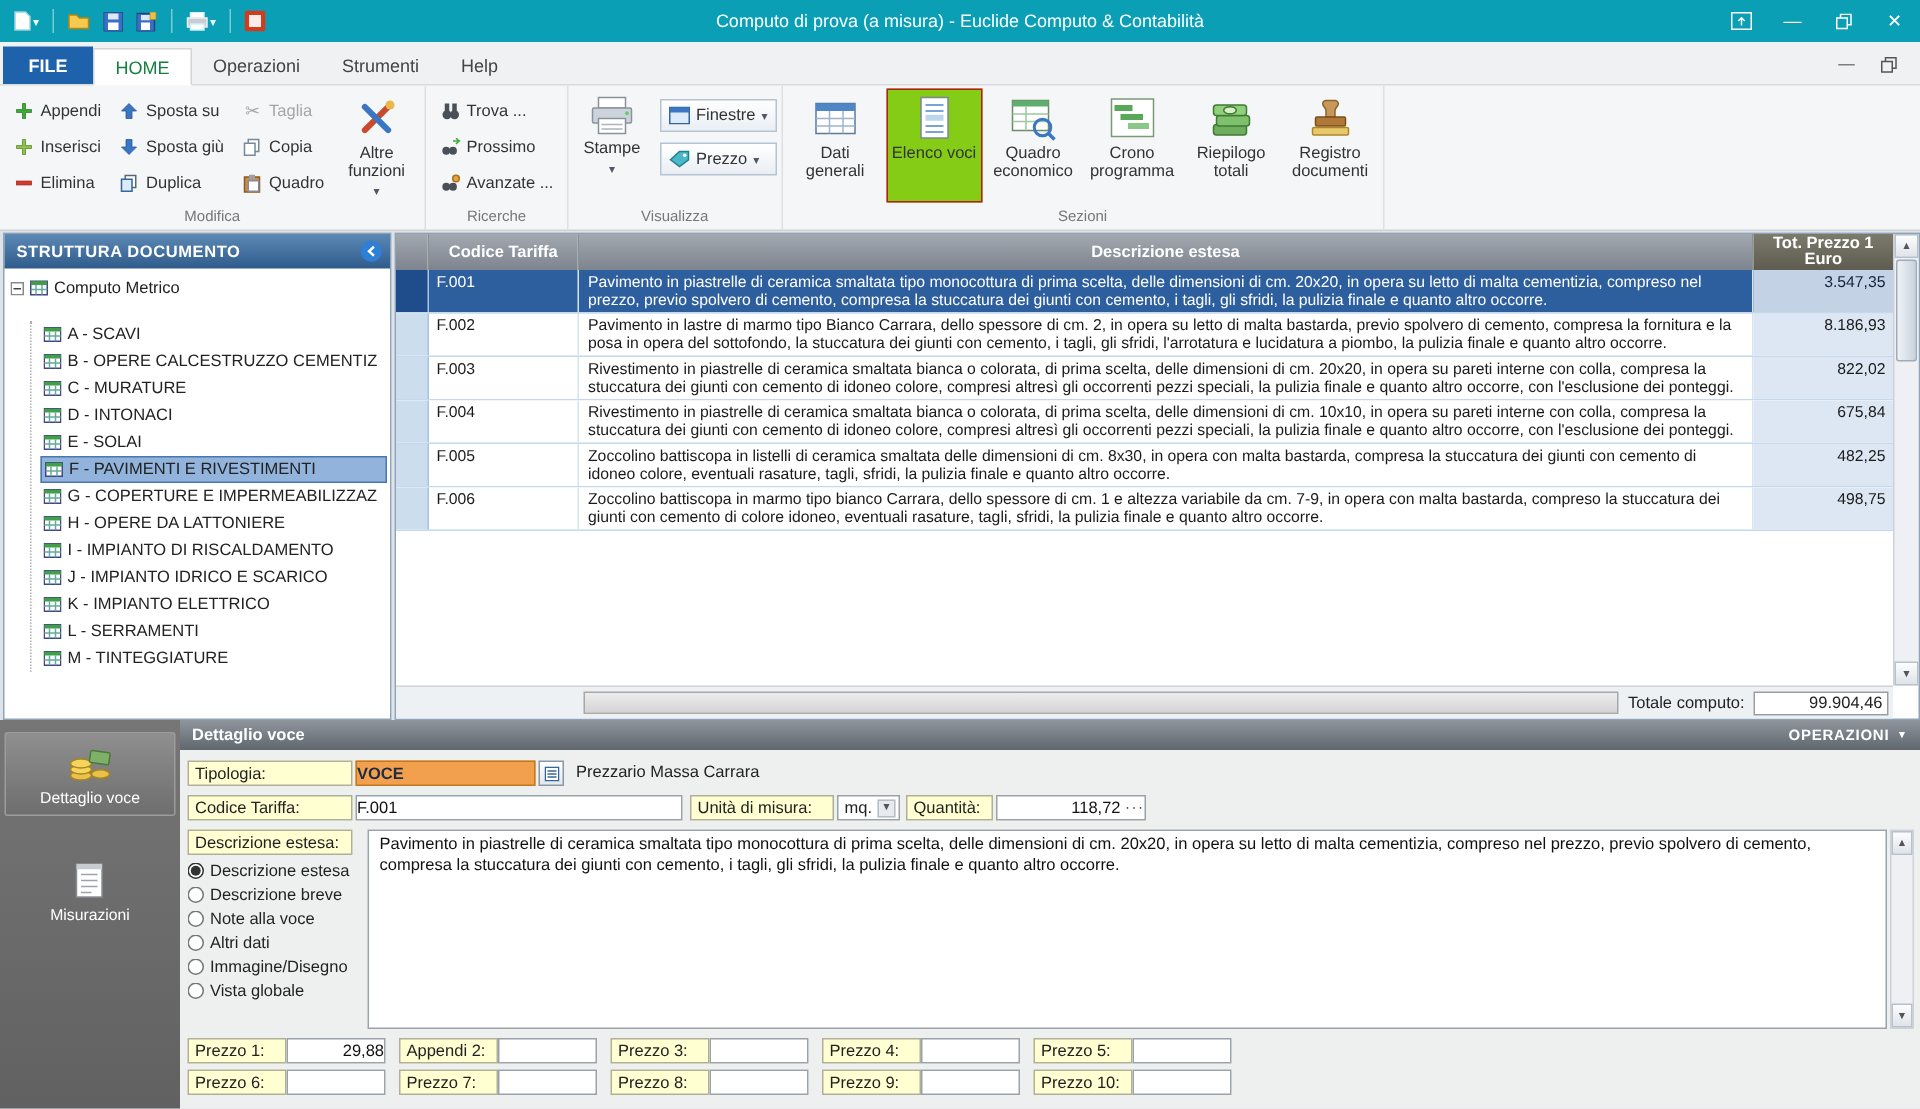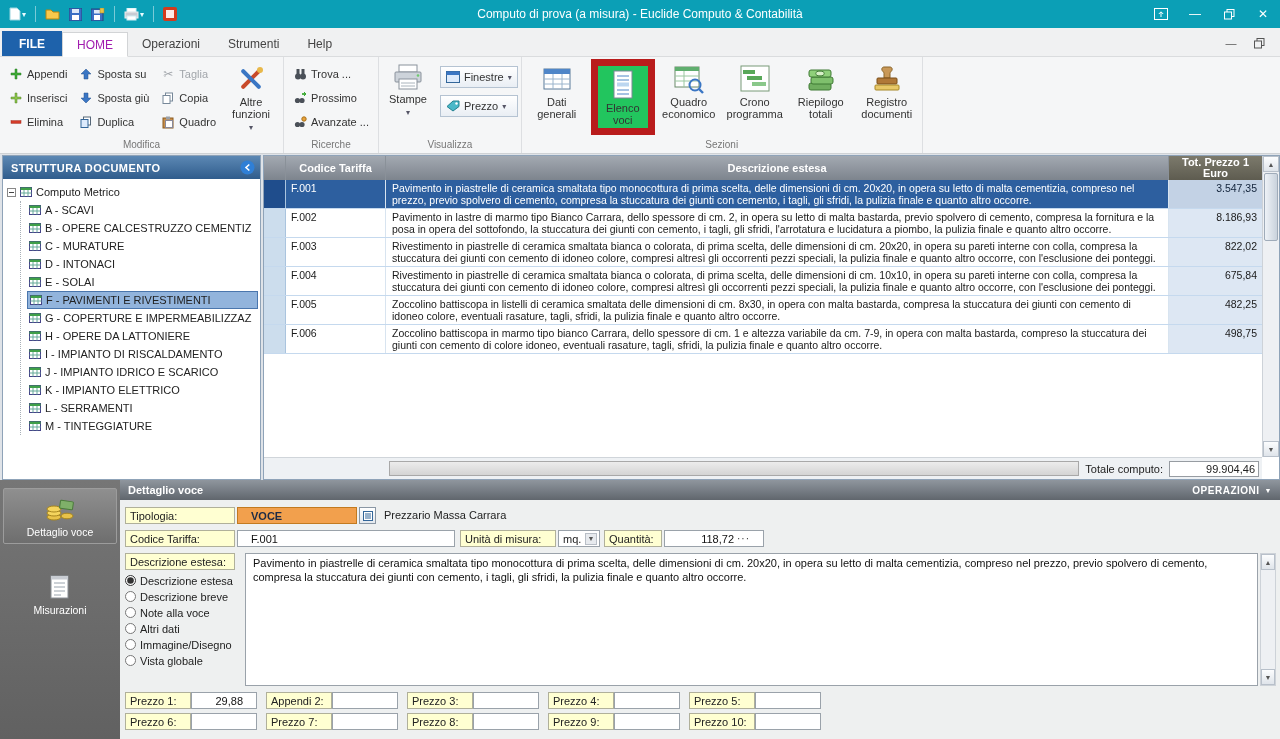--- a/index.html
+++ b/index.html
@@ -12,44 +12,44 @@
   .qbtn{height:22px;display:flex;align-items:center;justify-content:center;padding:0 3px;gap:1px;}
   .qsep{width:1px;height:16px;background:rgba(255,255,255,.45);margin:0 3px;}
   .qcaret{font-size:8px;color:#eafcff;}
   .title-text{position:absolute;left:0;right:0;text-align:center;font-size:12px;color:#fdffff;}
   .win-controls{margin-left:auto;display:flex;position:relative;z-index:2;}
   .wbtn{width:34px;height:28px;display:flex;align-items:center;justify-content:center;font-size:12px;color:#fff;}
   
   .tabrow{height:29px;background:#f0f1f2;display:flex;align-items:flex-end;border-bottom:1px solid #dadcde;position:relative;}
   .tab{font-size:12px;color:#444;padding:0 14px;height:25px;display:flex;align-items:center;}
   .tab-file{background:#1e62ab;color:#fff;font-weight:bold;margin-left:2px;padding:0 17px;}
-  .tab.active{background:#fff;color:#a21caf;border:1px solid #d2d4d6;border-bottom:1px solid #fff;margin-bottom:-1px;}
+  .tab.active{background:#fff;color:#15803d;border:1px solid #d2d4d6;border-bottom:1px solid #fff;margin-bottom:-1px;}
   .mdi-controls{margin-left:auto;display:flex;align-items:center;gap:6px;padding:0 10px 4px 0;}
   .mbtn{width:22px;height:18px;display:flex;align-items:center;justify-content:center;color:#555;font-size:11px;}
   
   .ribbon{height:97px;background:#f5f6f7;border-bottom:1px solid #cfd2d5;display:flex;}
   .rgroup{display:flex;flex-direction:column;border-right:1px solid #dddfe2;padding:2px 3px 0 3px;}
   .rgroup-content{flex:1;display:flex;align-items:flex-start;}
   .rgroup-label{height:15px;text-align:center;font-size:10px;color:#777;line-height:14px;}
   .rcol{display:flex;flex-direction:column;padding-top:3px;}
   .sbtn{display:flex;align-items:center;gap:4px;font-size:11px;color:#333;height:24px;padding:0 5px;white-space:nowrap;border:1px solid transparent;}
   .sbtn .icn{width:14px;display:flex;justify-content:center;}
   .sbtn.disabled{color:#a2a6ab;}
   .sbtn.bordered{border:1px solid #b5c3d2;background:linear-gradient(#ffffff,#e9eef4);margin-bottom:7px;height:22px;}
   .glyph-icon{font-size:12px;line-height:12px;}
   .bigbtn{width:64px;min-height:76px;display:flex;flex-direction:column;align-items:center;font-size:11px;color:#333;text-align:center;padding:4px 1px 1px;line-height:12px;gap:2px;border:1px solid transparent;}
-  .bigbtn.selected{background:#22c55e;border:7px solid #b91c1c;}
+  .bigbtn.selected{background:#84cc16;border:1px solid #b91c1c;}
   .caret{font-size:8px;color:#556;}
   
   .main{position:absolute;top:154px;left:0;width:1280px;height:326px;background:#dfe3e8;display:flex;padding:1px 0 0 2px;}
   .treepanel{width:259px;background:#fff;border:1px solid #8fa3b8;display:flex;flex-direction:column;}
   .treeheader{height:23px;background:linear-gradient(#5c88b4,#2f5c8c);color:#fff;font-size:11px;font-weight:bold;letter-spacing:.4px;display:flex;align-items:center;justify-content:space-between;padding:0 5px 0 8px;}
   .treebody{flex:1;padding:4px 2px;font-size:11px;overflow:hidden;}
   .titem{display:flex;align-items:center;gap:4px;height:18px;padding:0 2px;white-space:nowrap;}
-  .tchildren{margin-left:15px;border-left:1px dotted #a8b0b8;padding-left:6px;}
+  .tchildren{margin-left:15px;border-left:1px dotted #a8b0b8;padding-left:6px;margin-top:13px;}
   .titem.selected{background:#92b4dc;border:1px solid #4a76ad;height:18px;}
   .tbl{flex:1;margin-left:2px;background:#fff;border:1px solid #8fa3b8;display:flex;flex-direction:column;position:relative;}
   .tbl-head{display:flex;height:24px;margin-right:17px;}
   .th{display:flex;align-items:center;justify-content:center;color:#fff;font-size:11px;font-weight:bold;background:linear-gradient(#a3a9b1,#7d848d);border-right:1px solid #8a9199;text-align:center;line-height:11px;}
   .th-sel{width:22px;}
   .th-cod{width:100px;}
   .th-desc{flex:1;}
   .th-prz{width:93px;background:linear-gradient(#7c7a6c,#5e5c50);border-right:none;}
   .tbl-rows{flex:1;margin-right:17px;overflow:hidden;background:#fff;}
   .trow{display:flex;border-bottom:1px solid #c5d9ee;background:#fff;}
@@ -75,21 +75,21 @@
   .side{width:120px;background:linear-gradient(#767676,#616161);display:flex;flex-direction:column;align-items:center;}
   .side-item{width:114px;margin-top:8px;padding:6px 0 5px;display:flex;flex-direction:column;align-items:center;gap:4px;color:#fff;font-size:10.5px;text-align:center;border:1px solid transparent;border-radius:2px;}
   .side-item.selected{background:linear-gradient(#8f8f8f,#6e6e6e);border:1px solid #9c9c9c;}
   .side-item+.side-item{margin-top:22px;}
   .detail{flex:1;display:flex;flex-direction:column;}
   .detail-head{height:20px;background:linear-gradient(#8f969e,#60666d);display:flex;align-items:center;justify-content:space-between;padding:0 8px;color:#fff;}
   .dh-title{font-size:11px;font-weight:bold;}
   .dh-oper{font-size:10px;font-weight:bold;letter-spacing:.5px;display:flex;align-items:center;gap:5px;}
   .detail-body{flex:1;background:#eef0f0;position:relative;font-size:11px;}
   .flabel{position:absolute;background:#ffffd2;border:1px solid #b0b09a;height:17px;display:flex;align-items:center;padding:0 4px;color:#222;}
-  .finput{position:absolute;background:#fff;border:1px solid #9aa2aa;height:17px;font-size:11px;padding:0 13px;font-family:"Liberation Sans","DejaVu Sans",sans-serif;color:#111;}
+  .finput{position:absolute;background:#fff;border:1px solid #9aa2aa;height:17px;font-size:11px;padding:0 0;font-family:"Liberation Sans","DejaVu Sans",sans-serif;color:#111;}
   .f-orange{background:#f2a04d;border:1px solid #c27a20;font-weight:bold;color:#1d2b45;display:flex;align-items:center;}
   .fselect{position:absolute;background:#fff;border:1px solid #9aa2aa;height:17px;display:flex;align-items:center;justify-content:space-between;padding:0 2px 0 4px;}
   .sel-caret{font-size:7px;color:#555;background:#e7eaee;border:1px solid #b8bec6;width:12px;height:12px;display:flex;align-items:center;justify-content:center;}
   .qwrap{display:flex;align-items:center;justify-content:flex-end;gap:3px;}
   .dots{font-size:10px;line-height:8px;color:#333;letter-spacing:1px;}
   .radios{position:absolute;left:5px;top:74px;display:flex;flex-direction:column;gap:3px;}
   .radios label{display:flex;align-items:center;gap:4px;height:13px;font-size:11px;color:#222;}
   .radios input{width:11px;height:11px;accent-color:#333;margin:0;}
   .descbox{position:absolute;left:125px;top:53px;width:1013px;height:133px;background:#fff;border:1px solid #9aa2aa;padding:3px 7px;font-size:11px;line-height:13.5px;color:#111;}
   .descscroll{position:absolute;left:1140px;top:53px;width:16px;height:133px;background:#eef0f3;border:1px solid #cdd2d8;display:flex;flex-direction:column;}

